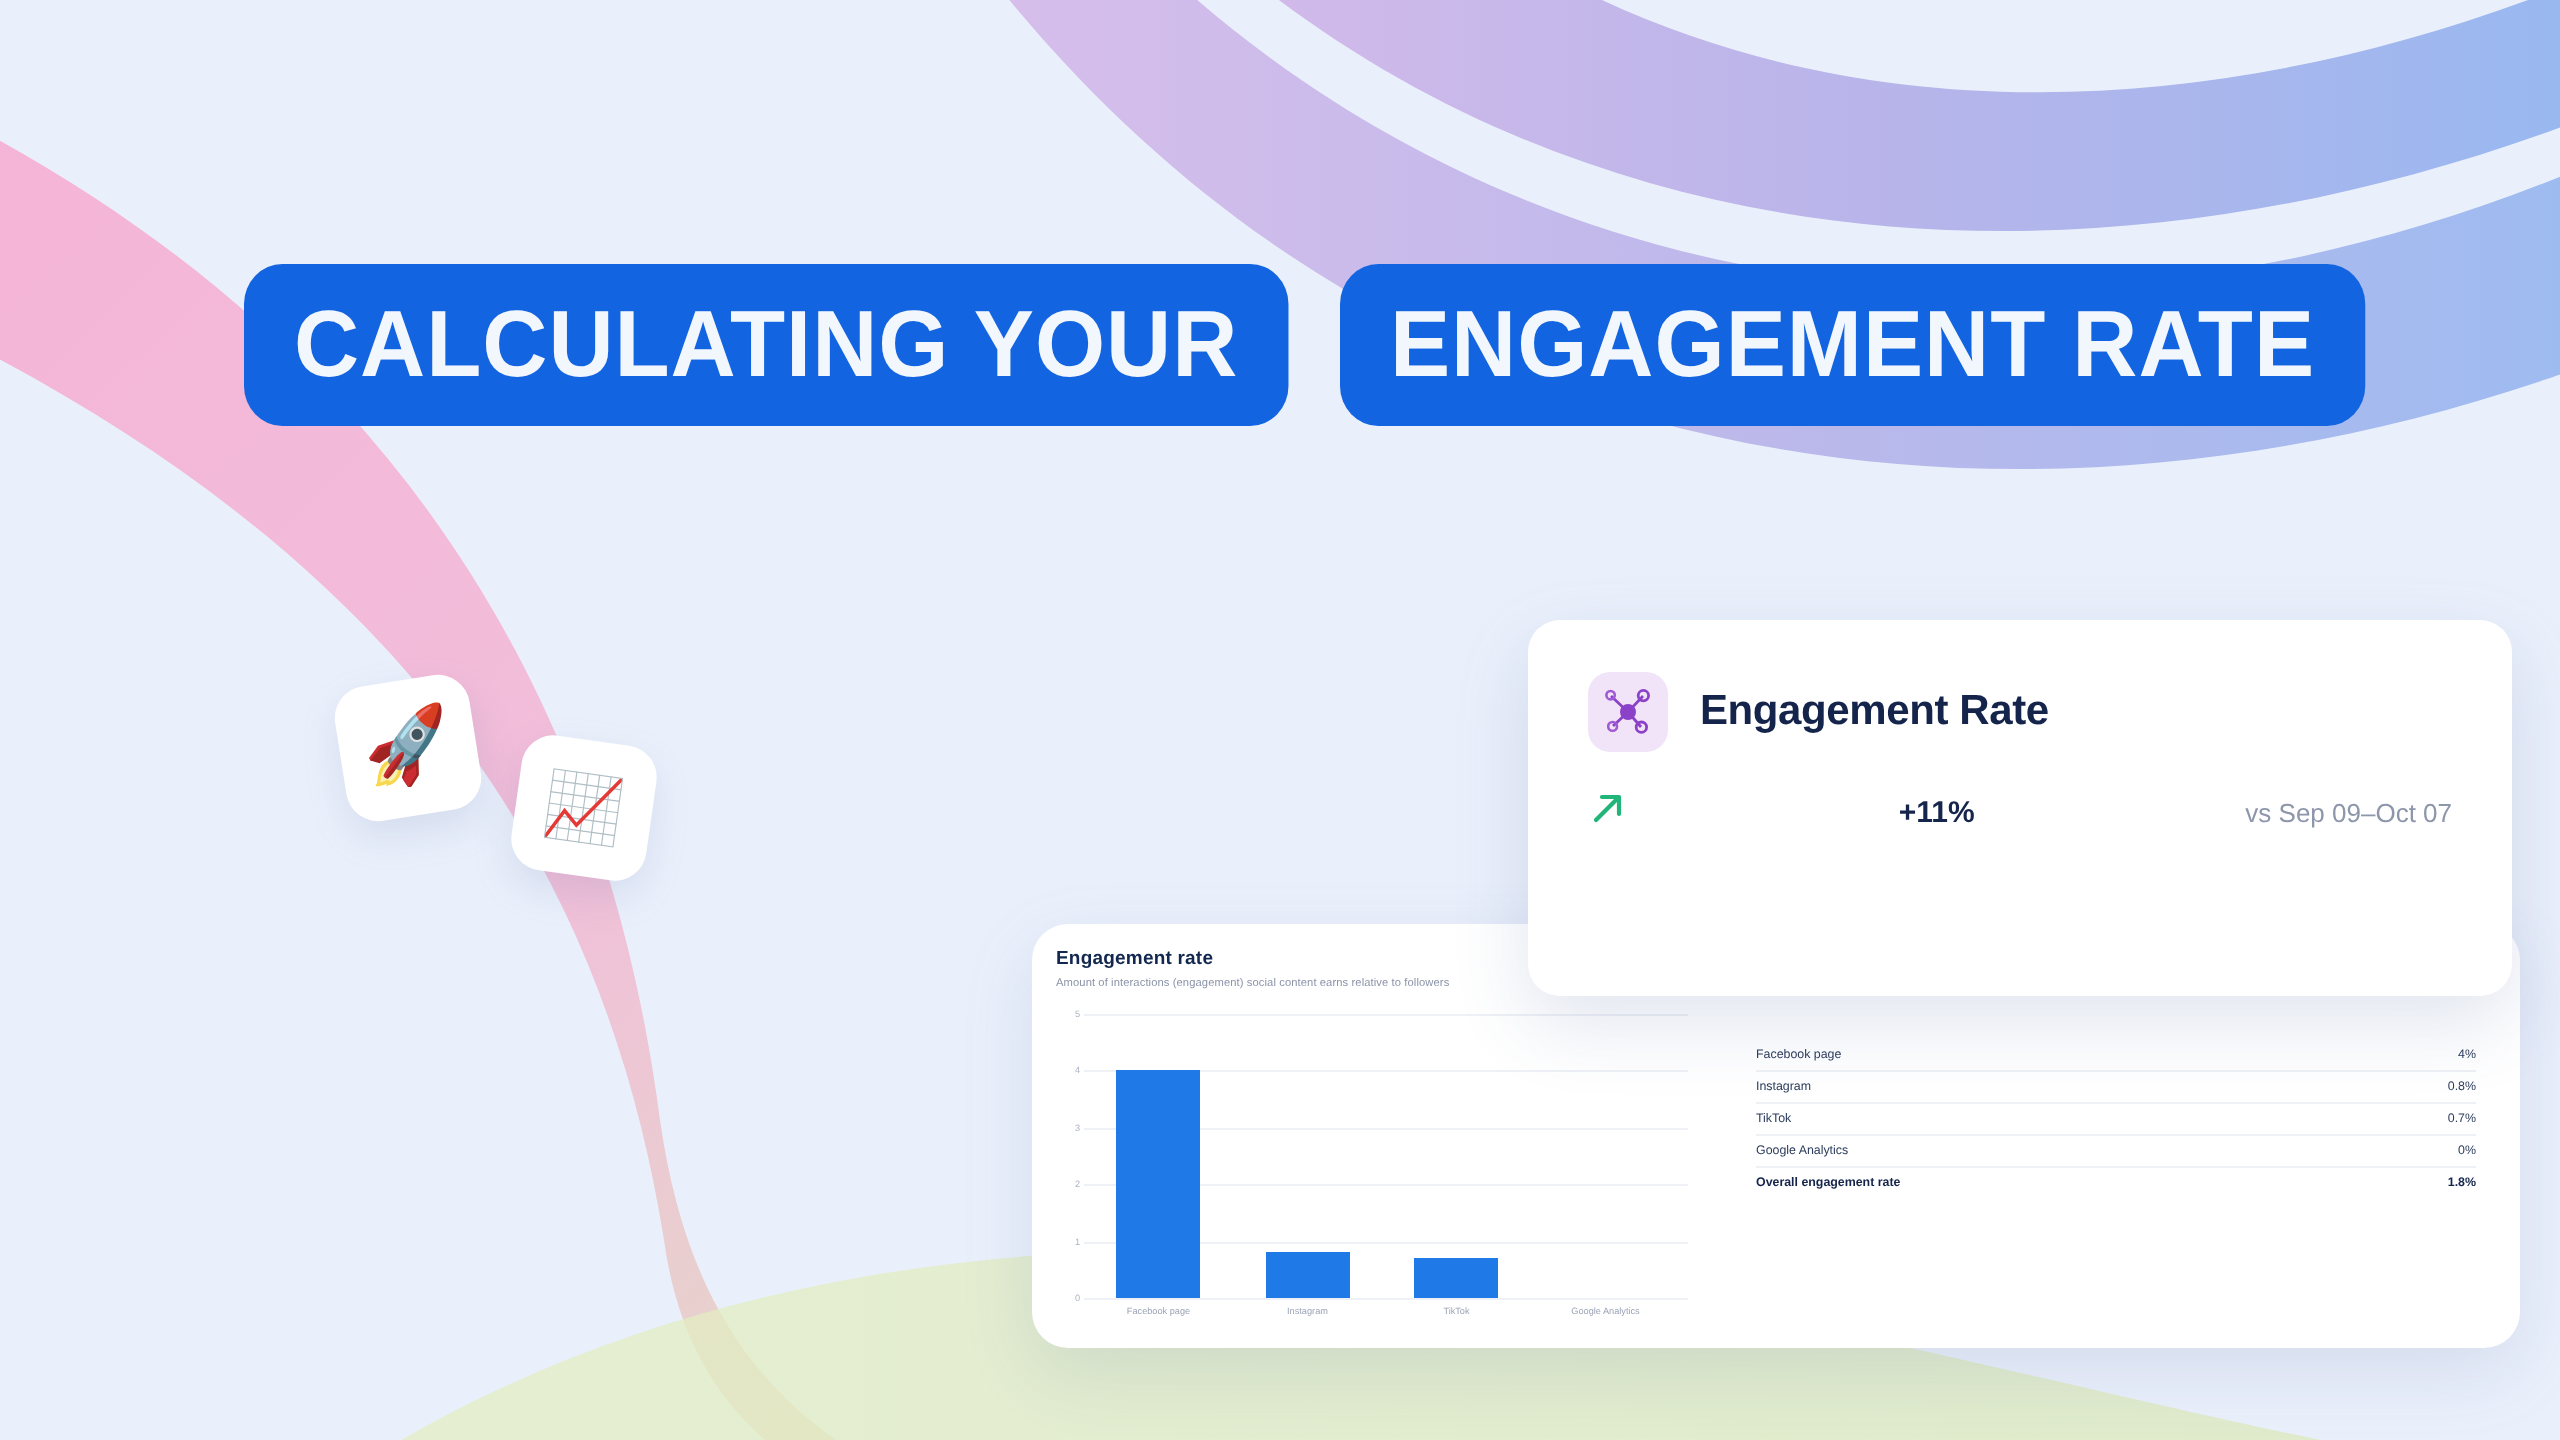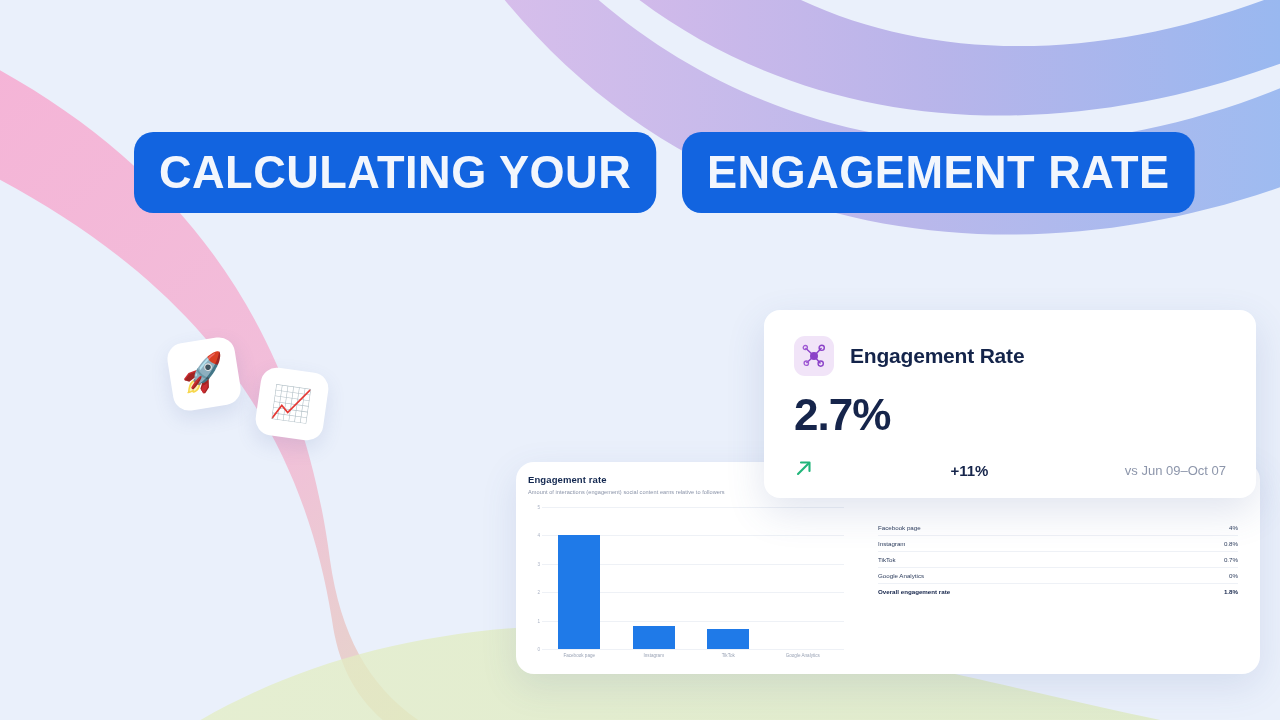--- a/index.html
+++ b/index.html
@@ -9,21 +9,21 @@
     background:#eaf0fb;
     overflow:hidden;
     position:relative;
   }
 
   
   .bg { position:absolute; inset:0; overflow:hidden; z-index:0; }
   .bg svg { position:absolute; inset:0; }
 
   
-  .titles { position:absolute; left:134px; top:118px; z-index:5; }
+  .titles { position:absolute; left:122px; top:118px; z-index:5; }
   .pill {
     display:inline-block;
     background:#1264e0;
     color:#f2f6fd;
     border-radius:20px;
     padding:16px 26px 18px 26px;
     font-size:47px;
     line-height:1.0;
     font-weight:800;
     letter-spacing:0.5px;
@@ -271,27 +271,26 @@
         <circle cx="13" cy="13" r="4" fill="#8b42c8"></circle>
         <circle cx="4.3" cy="4.6" r="2.1" fill="none" stroke="#a05ad4" stroke-width="1.3"></circle>
         <circle cx="20.7" cy="4.8" r="2.6" fill="none" stroke="#8b42c8" stroke-width="1.4"></circle>
         <circle cx="5.3" cy="20.2" r="2.2" fill="none" stroke="#a05ad4" stroke-width="1.3"></circle>
         <circle cx="19.7" cy="20.6" r="2.6" fill="none" stroke="#8b42c8" stroke-width="1.4"></circle>
       </svg>
     </div>
     <div class="kpi-title">Engagement Rate</div>
   </div>
 
-  <div class="kpi-value">2.7%</div>
 
   <div class="kpi-foot">
     <span>
       <svg width="20" height="20" viewBox="0 0 20 20">
         <g stroke="#21b57a" stroke-width="2.1" fill="none" stroke-linecap="round" stroke-linejoin="round">
           <line x1="4" y1="16" x2="15" y2="5"></line>
           <polyline points="7,4.5 15.5,4.5 15.5,13"></polyline>
         </g>
       </svg>
     </span>
     <span class="kpi-delta">+11%</span>
-    <span class="kpi-period">vs Jun 09–Oct 07</span>
+    <span class="kpi-period">vs Sep 09–Oct 07</span>
   </div>
 </div>
 
 </body></html>

